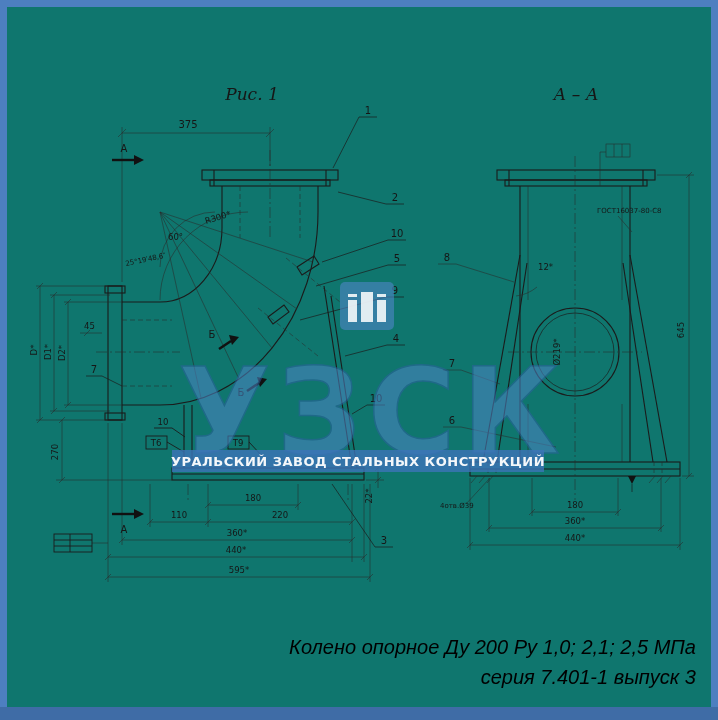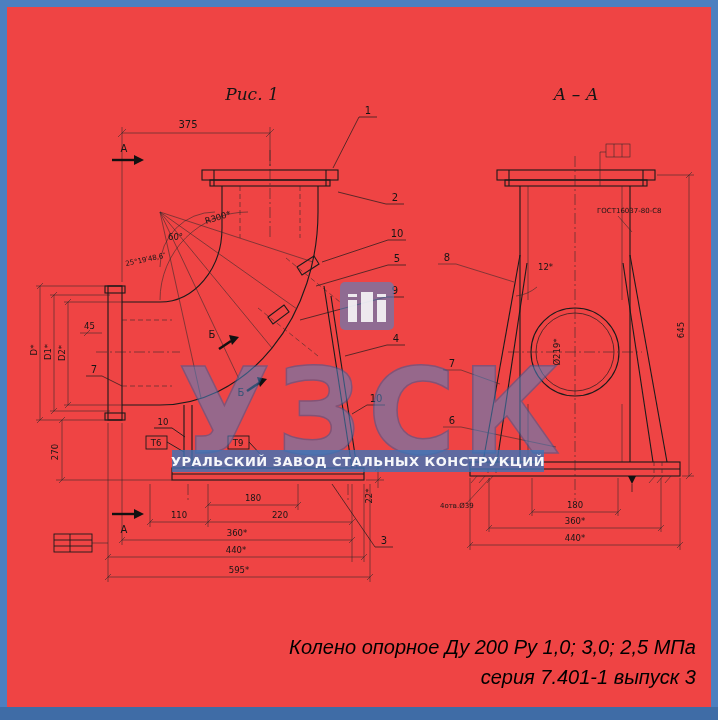--- a/index.html
+++ b/index.html
@@ -1,20 +1,20 @@
 <!DOCTYPE html>
 <html><head>
 <meta charset="utf-8">
 <style>
   * { box-sizing: border-box; }
   html,body { margin:0; padding:0; }
   .page {
     position: relative;
     width: 718px; height: 720px;
-    background: #ef4444;
+    background: #0f766e;
     overflow: hidden;
     font-family: "DejaVu Sans", sans-serif;
   }
   .edge { position: absolute; }
   .edge.top    { left:0; top:0; right:0; height:7px; }
   .edge.left   { left:0; top:0; bottom:0; width:7px; }
   .edge.right  { right:0; top:0; bottom:0; width:7px; }
   .edge.bottom { left:0; right:0; bottom:0; height:13px; }
   svg.drawing { position:absolute; left:0; top:0; }
   svg text { fill:#161616; font-family:"DejaVu Sans", sans-serif; font-size:10px; }
@@ -340,21 +340,21 @@
         <rect x="348" y="294" width="9" height="3"></rect>
         <rect x="377" y="294" width="9" height="3"></rect>
       </g>
       <text class="wm-text" x="178" y="453">УЗСК</text>
       <rect x="172" y="450" width="372" height="22" fill="#3c74b8" opacity="0.8"></rect>
       <text class="banner-text" x="358" y="466" text-anchor="middle" opacity="0.95">УРАЛЬСКИЙ ЗАВОД СТАЛЬНЫХ КОНСТРУКЦИЙ</text>
     </g>
   </svg>
 
   <div class="caption">
-    <div>Колено опорное Ду 200 Ру 1,0; 3,0; 2,5 МПа</div>
+    <div>Колено опорное Ду 200 Ру 1,0; 2,1; 2,5 МПа</div>
     <div>серия 7.401-1 выпуск 3</div>
   </div>
 
   <div class="edge top" style="background: rgb(77, 127, 192);"></div>
   <div class="edge left" style="background: rgb(77, 127, 192);"></div>
   <div class="edge right" style="background: rgb(77, 127, 192);"></div>
   <div class="edge bottom" style="background: rgb(63, 108, 166);"></div>
 </div>
 
 </body></html>

